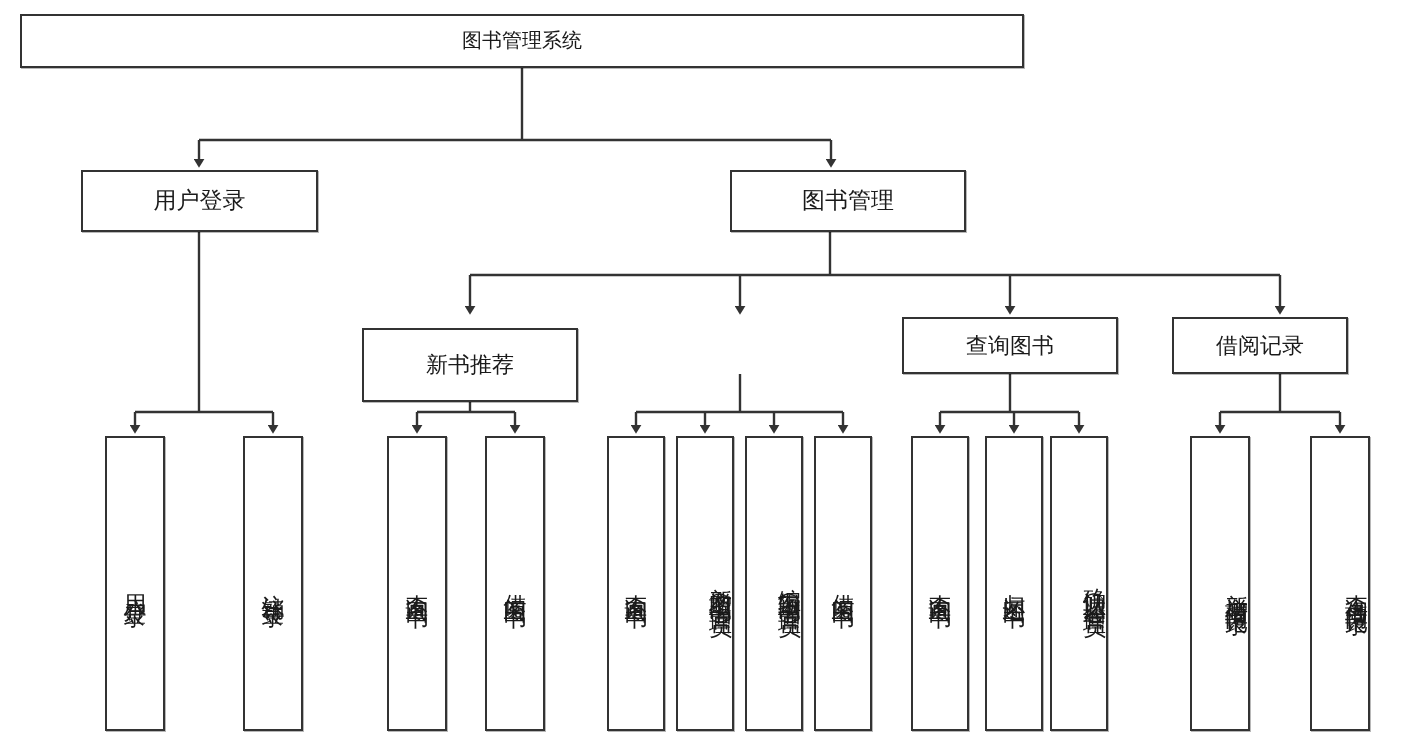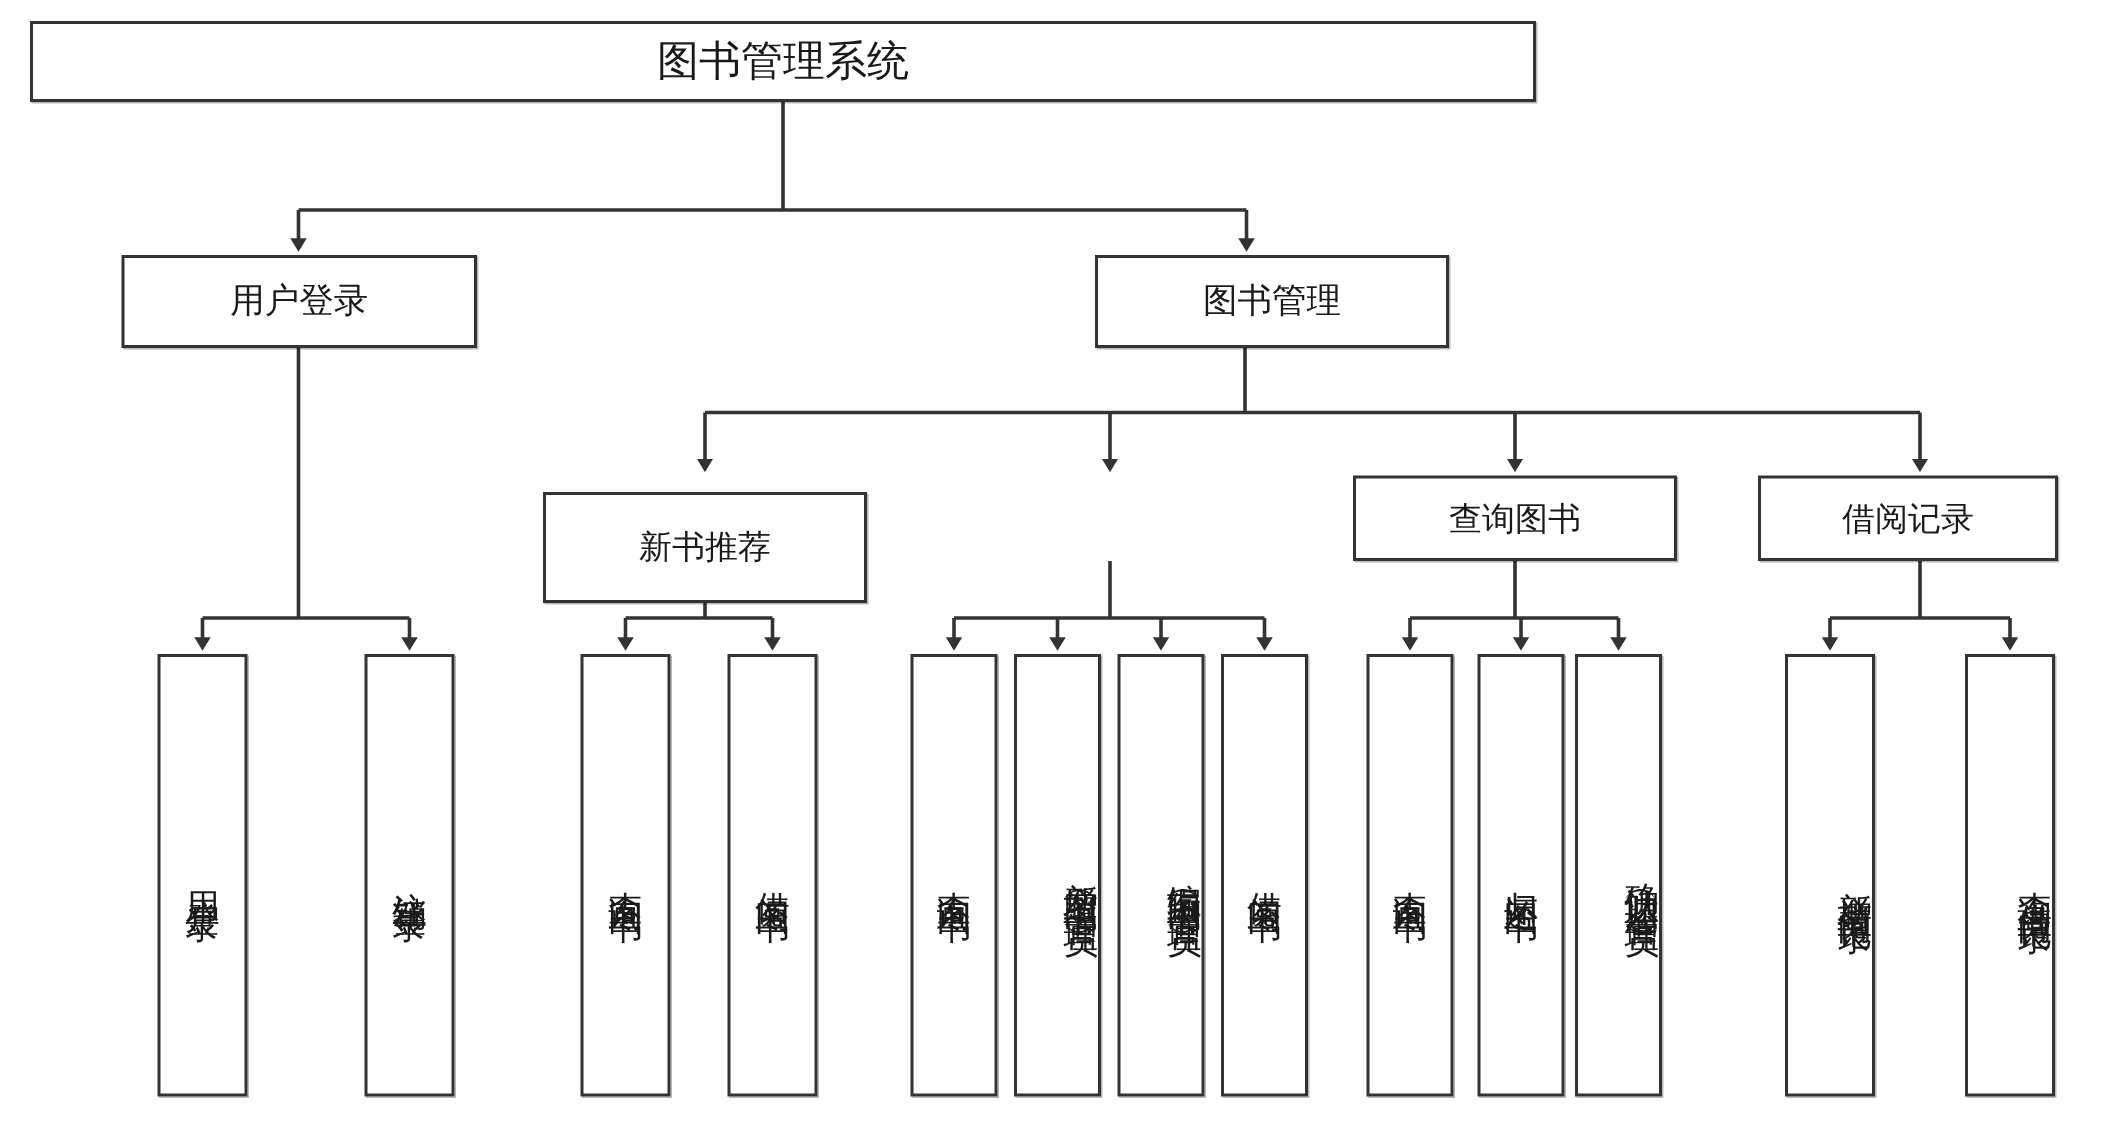--- a/index.html
+++ b/index.html
@@ -20,21 +20,21 @@
   }
   .node-label{
     position:absolute;
     left:0;right:0;top:0;bottom:0;
     display:flex;align-items:center;justify-content:center;
     color:#1a1a1a;
     text-align:center;
     line-height:1.18;
     white-space:nowrap;
   }
-  .lvl0 .node-label{font-size:28px;}
+  .lvl0 .node-label{font-size:20px;}
   .lvl1 .node-label{font-size:23px;}
   .lvl2 .node-label{font-size:22px;}
 
   .leaf-box{
     position:absolute;
     background:#ffffff;
     border:2px solid #333333;
     box-sizing:border-box;
     box-shadow:1px 1px 0 rgba(0,0,0,0.28);
   }
@@ -130,21 +130,21 @@
   <div class="node-box lvl1" style="left: 712px; top: 170px; width: 236px; height: 62px; margin-left: 18px;">
     <span class="node-label">图书管理</span>
   </div>
 
   <div class="node-box lvl2" style="left: 362px; top: 328px; width: 216px; height: 74px;">
     <span class="node-label">新书推荐</span>
   </div>
   <div class="node-box lvl2" style="left: 902px; top: 317px; width: 216px; height: 57px;">
     <span class="node-label">查询图书</span>
   </div>
-  <div class="node-box lvl2" style="left: 1172px; top: 317px; width: 200px; height: 57px;">
+  <div class="node-box lvl2" style="left: 1172px; top: 317px; width: 176px; height: 57px;">
     <span class="node-label">借阅记录</span>
   </div>
 
   <div id="leaf-layer">
       <div class="leaf-box" style="left: 105px; top: 436px; width: 60px; height: 295px;">
         <span class="leaf-label centered">用户登录</span>
       </div>
       <div class="leaf-box" style="left: 243px; top: 436px; width: 60px; height: 295px;">
         <span class="leaf-label centered">注销登录</span>
       </div>

